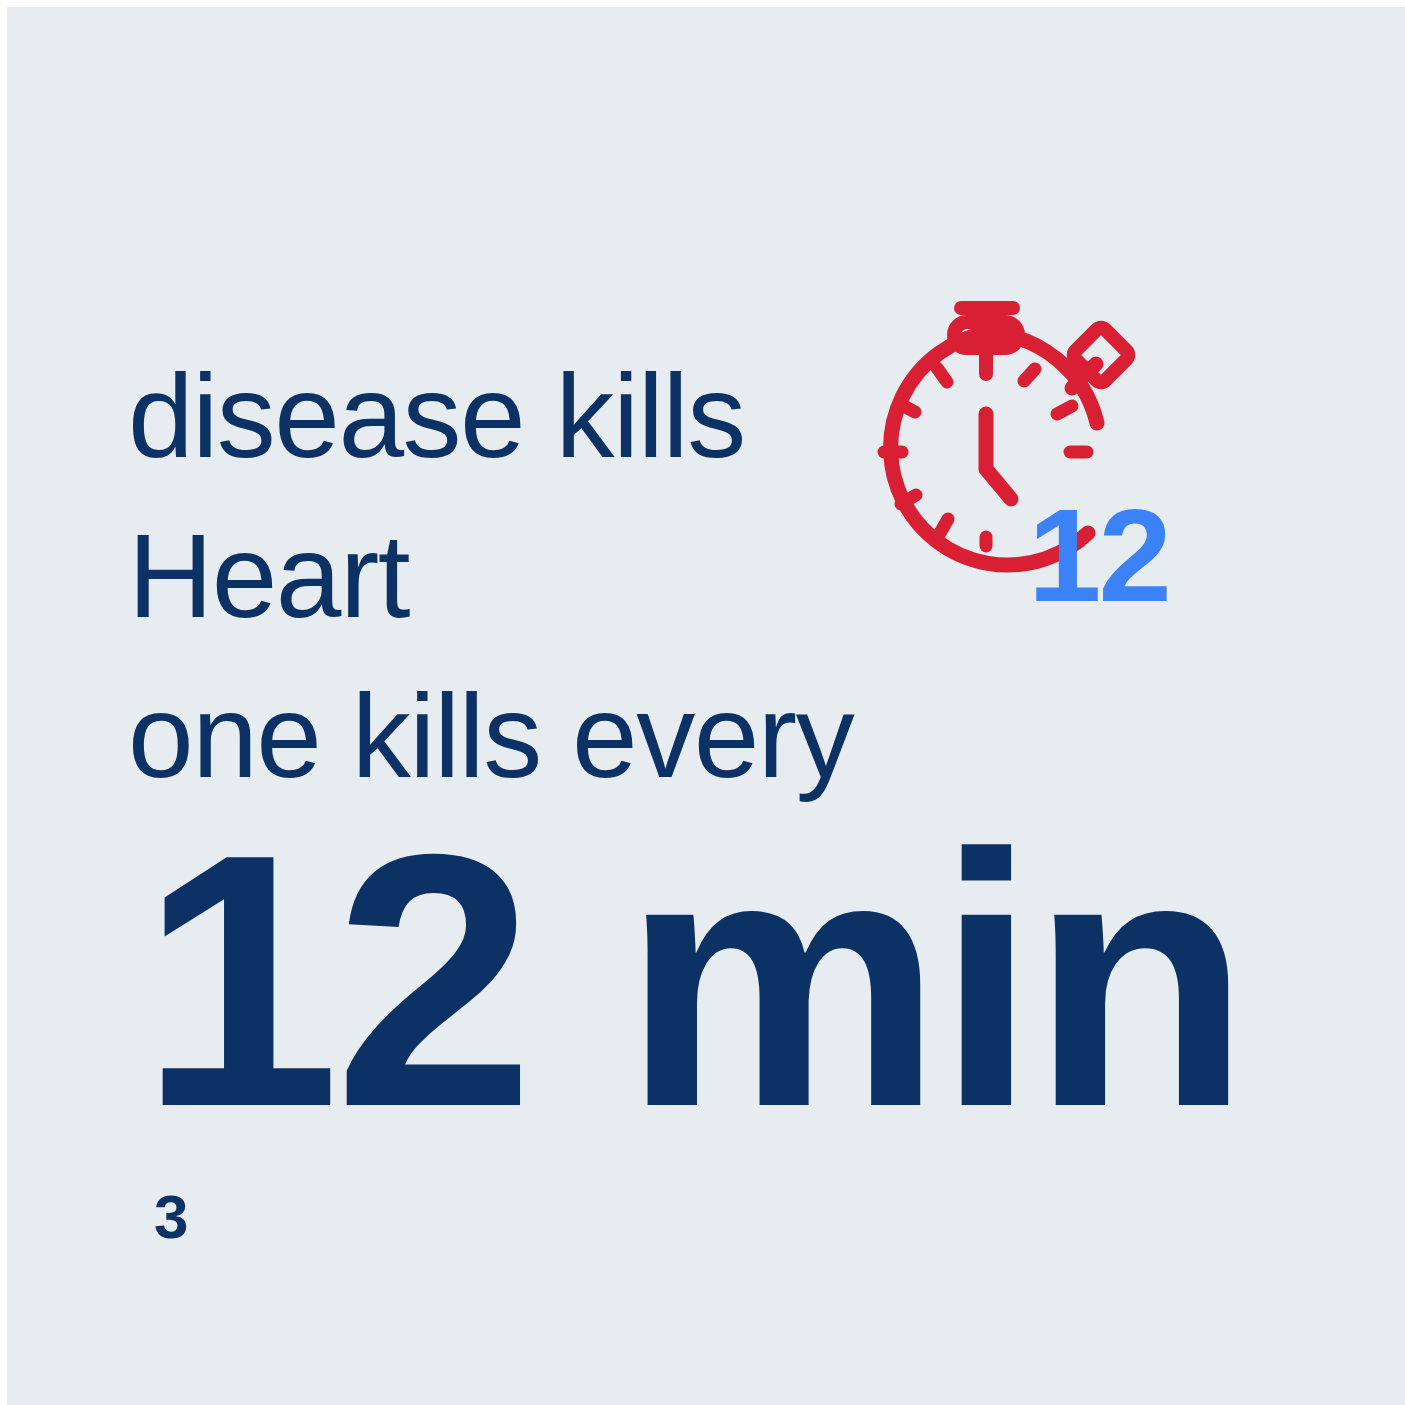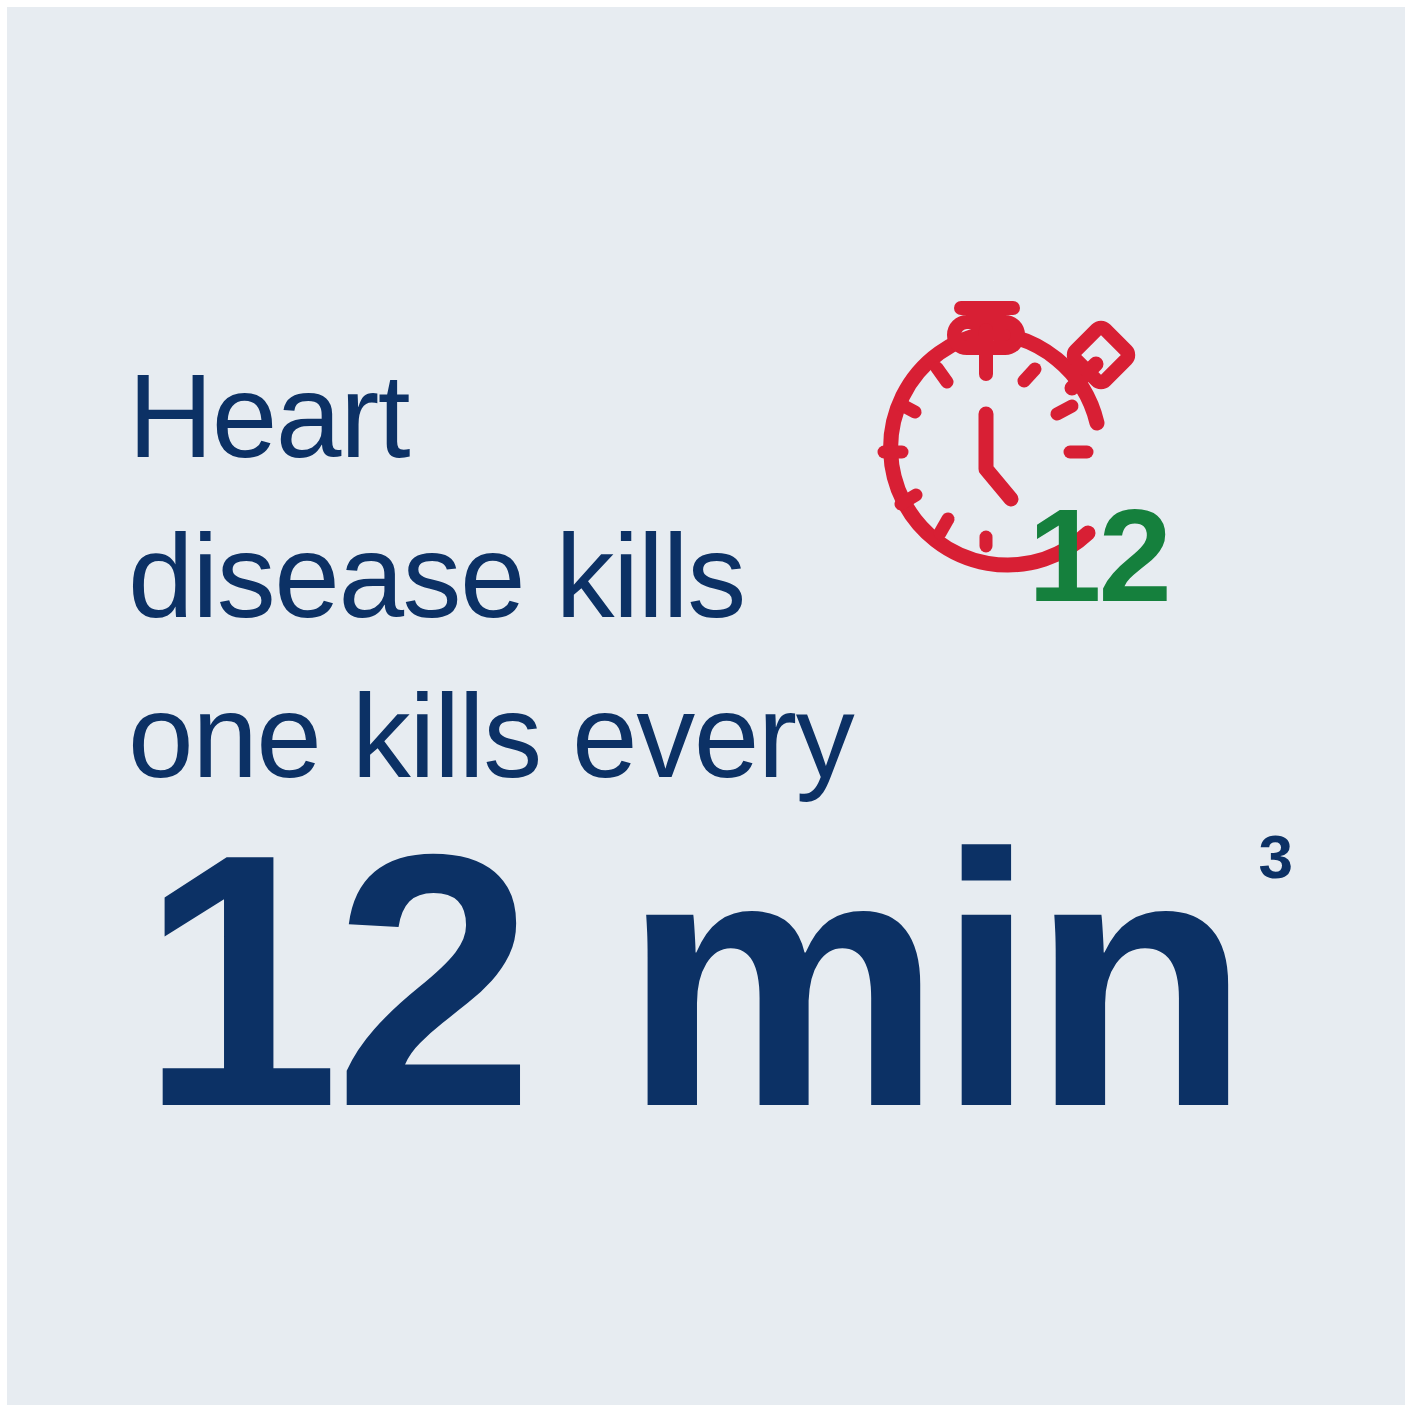--- a/index.html
+++ b/index.html
@@ -47,20 +47,21 @@
     white-space: nowrap;
   }
 
   
   #statistic {
     position: absolute;
     left: 140px;
     top: 800px;
     display: flex;
     align-items: flex-start;
+    flex-direction: column;
   }
   #stat-value {
     font-family: "Liberation Sans", sans-serif;
     font-size: 360px;
     line-height: 360px;
     font-weight: 700;
     letter-spacing: -6px;
     color: #0c3165;
     white-space: nowrap;
   }
@@ -98,34 +99,34 @@
   }
   #stopwatch-dial-number {
     position: absolute;
     left: 192px;
     top: 198px;
     font-family: "Liberation Sans", sans-serif;
     font-size: 132px;
     line-height: 132px;
     font-weight: 700;
     letter-spacing: -3px;
-    color: #15803d;
+    color: #3b82f6;
     white-space: nowrap;
   }
 </style>
 </head>
 <body>
 
 <div id="infographic-canvas">
 
   <div id="panel"></div>
 
   <div id="headline">
+    <div class="headline-line">disease kills</div>
     <div class="headline-line">Heart</div>
-    <div class="headline-line">disease kills</div>
     <div class="headline-line">one kills every</div>
   </div>
 
   <div id="statistic">
     <div id="stat-value">12 min</div>
     <sup id="stat-footnote">3</sup>
   </div>
 
   <div id="stopwatch-icon">
     <svg viewBox="0 0 336 332" xmlns="http://www.w3.org/2000/svg">

